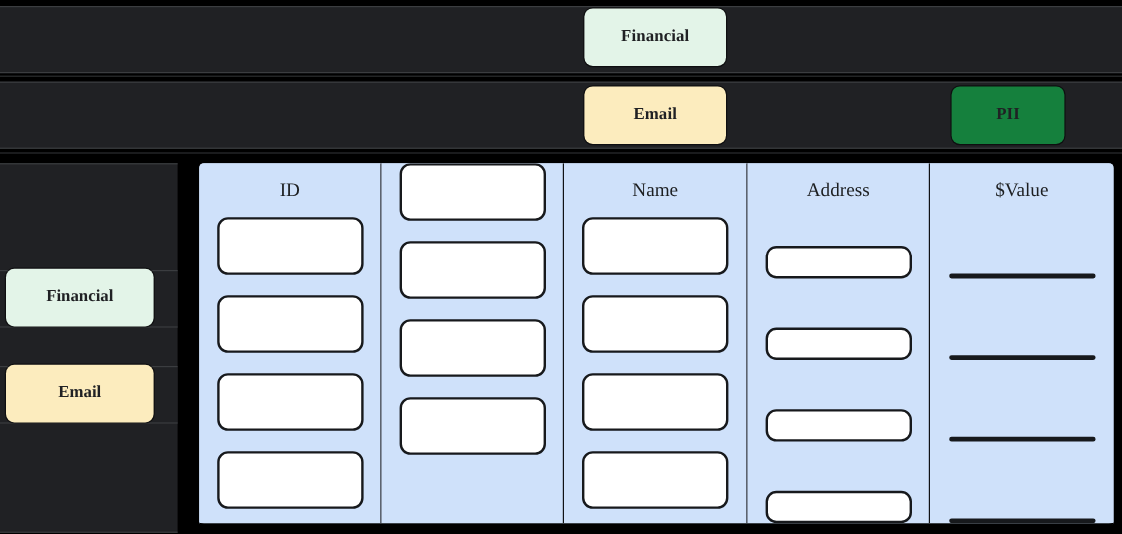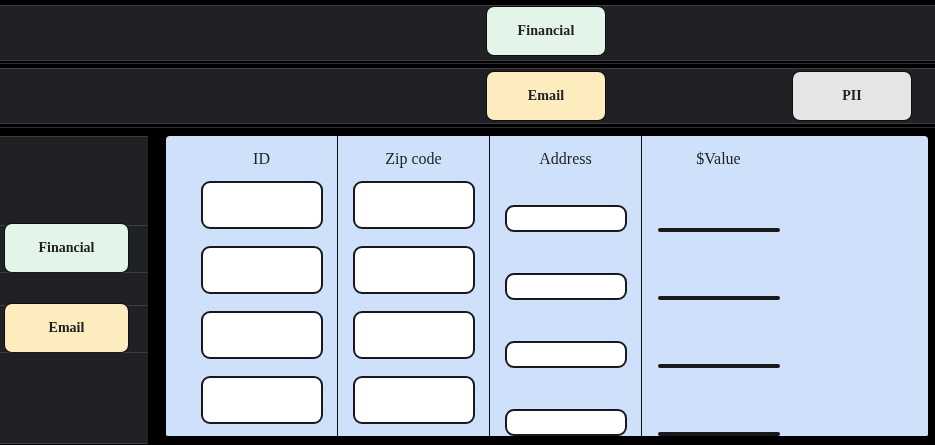--- a/index.html
+++ b/index.html
@@ -51,22 +51,22 @@
   }
   #chip-financial-top {
     left: 487px; top: 7px; width: 118px; height: 48px;
     background: #e3f4e8;
   }
   #chip-email-top {
     left: 487px; top: 72px; width: 118px; height: 48px;
     background: #fcecbe;
   }
   #chip-pii-top {
-    left: 793px; top: 72px; width: 118px; height: 48px;
-    background: #e5e5e5;
+    left: 793px; top: 72px; width: 94px; height: 48px;
+    background: #15803d;
   }
 
   
   #sidebar {
     position: absolute;
     left: 0;
     top: 136px;
     width: 148px;
     height: 308px;
     background: #202124;
@@ -122,21 +122,21 @@
   .column {
     position: relative;
     background: #cfe1fa;
     border-right: 1.5px solid #111214;
     box-sizing: border-box;
     display: flex;
     flex-direction: column;
     align-items: center;
   }
   .column:last-child { border-right: none; }
-  .col-id      { width: 152px; margin-left: 20px; }
+  .col-id      { width: 152px; }
   .col-zip     { width: 152px; }
   .col-name    { width: 153px; }
   .col-address { width: 152px; gap: 24px; }
   .col-value   { width: 153px; gap: 47px; }
 
   .col-header {
     height: 45px;
     line-height: 45px;
     font-size: 16px;
     color: #1d1f21;
@@ -194,27 +194,33 @@
 
     <div class="column col-id">
       <div class="col-header">ID</div>
       <div class="cell"></div>
       <div class="cell"></div>
       <div class="cell"></div>
       <div class="cell"></div>
     </div>
 
     <div class="column col-zip">
-      <div class="col-header">Zip code</div>
-      <div class="cell"></div>
-      <div class="cell"></div>
-      <div class="cell"></div>
-      <div class="cell"></div>
-    </div>
-
+      <div class="cell"></div>
+      <div class="cell"></div>
+      <div class="cell"></div>
+      <div class="cell"></div>
+    </div>
+
+    <div class="column col-name">
+      <div class="col-header">Name</div>
+      <div class="cell"></div>
+      <div class="cell"></div>
+      <div class="cell"></div>
+      <div class="cell"></div>
+    </div>
 
     <div class="column col-address">
       <div class="col-header">Address</div>
       <div class="cell"></div>
       <div class="cell"></div>
       <div class="cell"></div>
       <div class="cell"></div>
     </div>
 
     <div class="column col-value">

